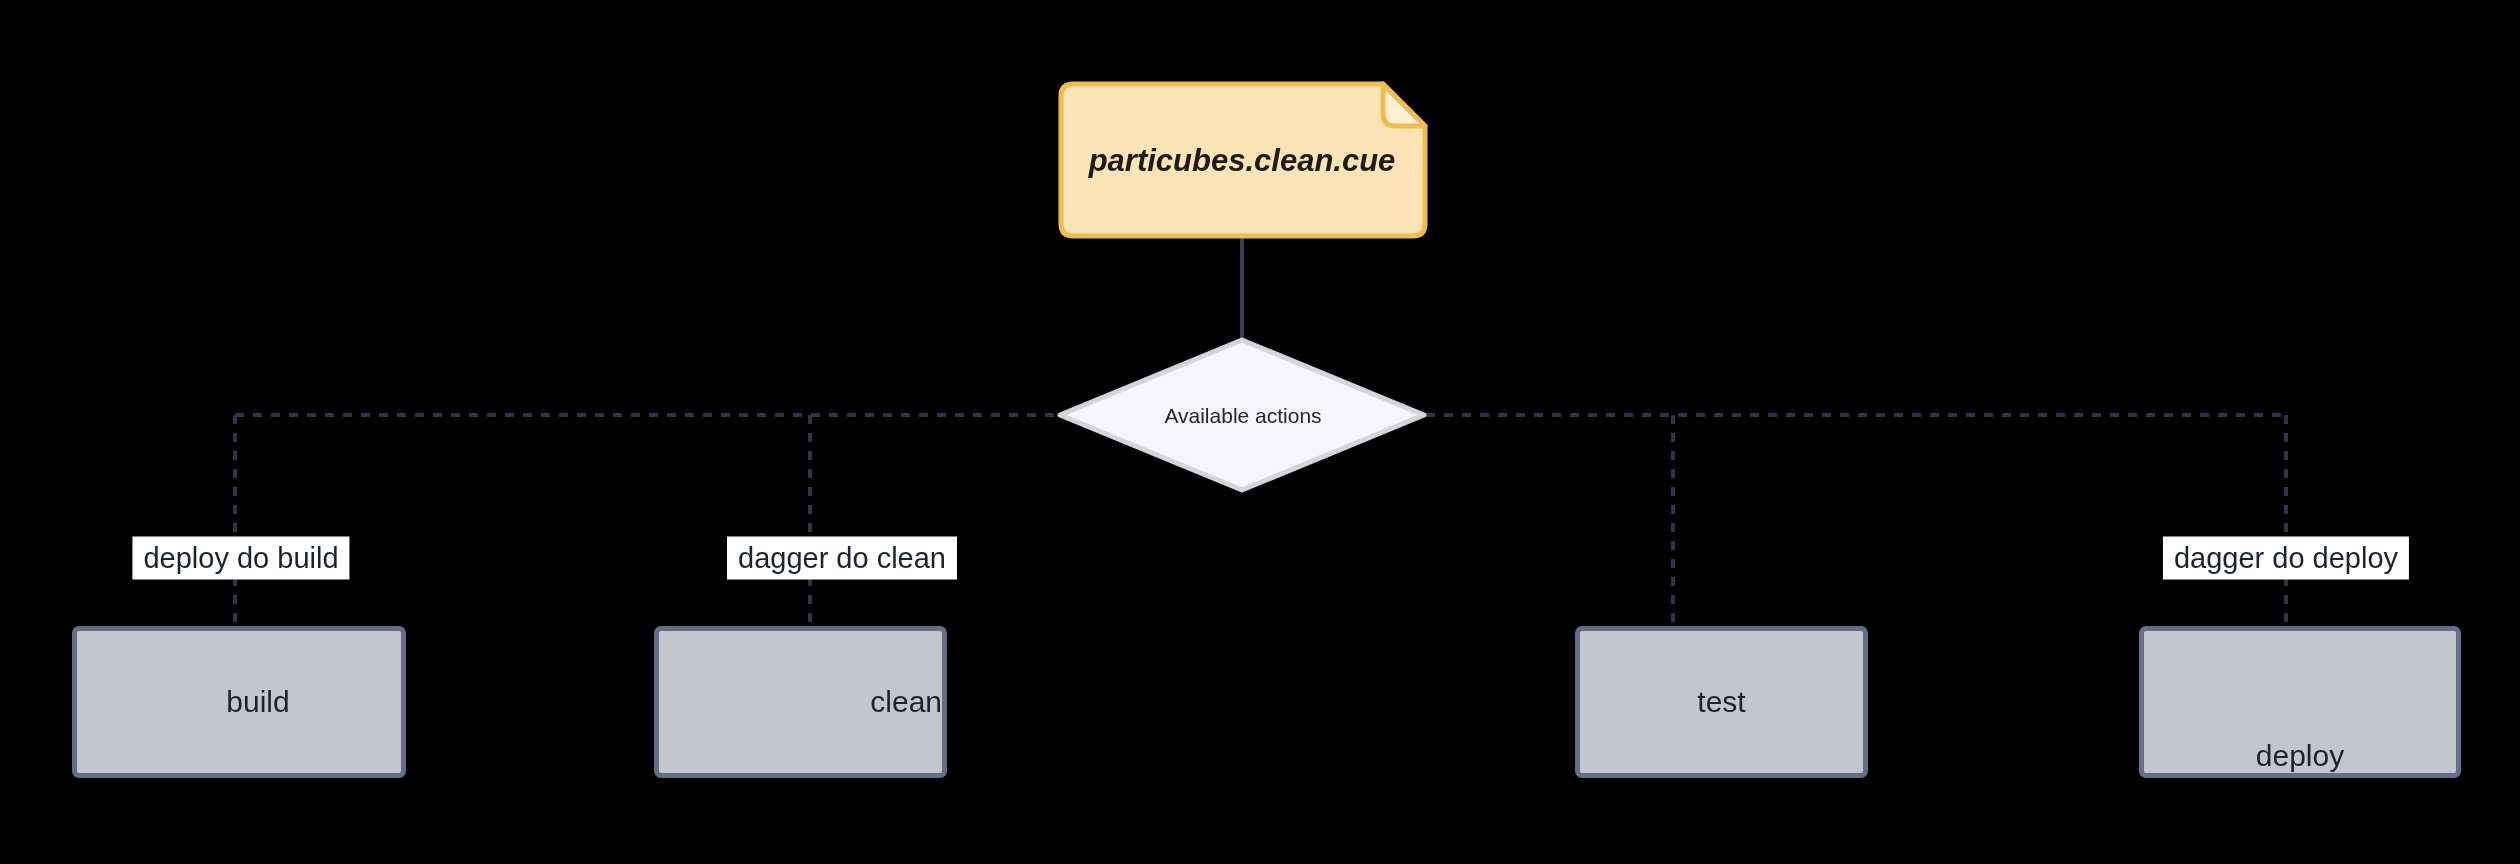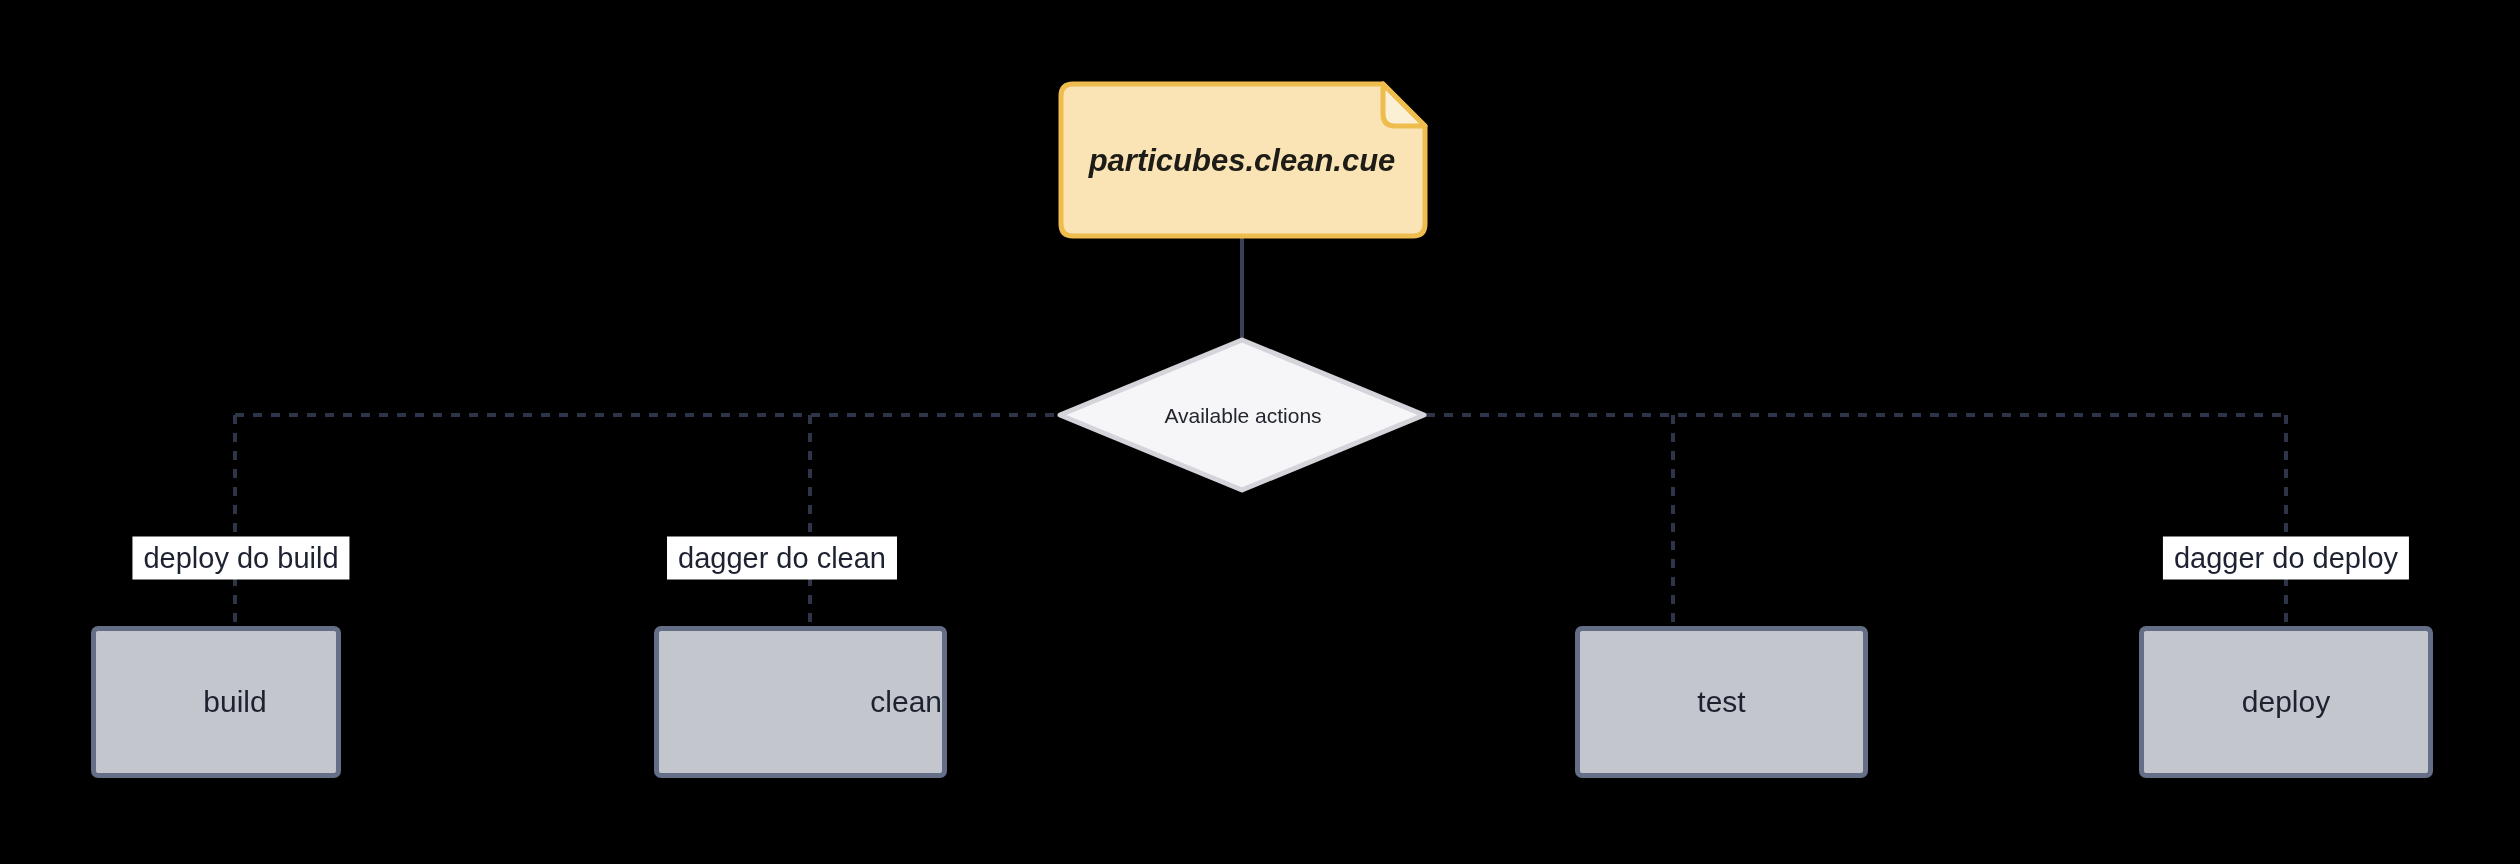--- a/index.html
+++ b/index.html
@@ -56,24 +56,24 @@
     background: #c4c6cd;
     border: 5px solid #646e86;
     border-radius: 7px;
     display: flex;
     align-items: center;
     justify-content: center;
     color: #1d222e;
     font-size: 30px;
     white-space: nowrap;
   }
-  .box-build  { left: 91px;   width: 250px; padding-left: 38px; }
+  .box-build  { left: 72px;   width: 334px; padding-left: 38px; }
   .box-clean  { left: 654px;  width: 293px; justify-content: flex-end; }
   .box-test   { left: 1527px; width: 293px; margin-left: 48px; }
-  .box-deploy { left: 2139px; width: 294px; }
+  .box-deploy { left: 2139px; width: 322px; align-items: flex-end; }
 </style>
 </head>
 <body>
 
 <div class="canvas">
 
   <svg class="wires" viewBox="0 0 2520 864">
 
     <g fill="none" stroke="#2f3549" stroke-width="4" stroke-dasharray="9 9">
       <path d="M 235 415 H 1058"></path>
@@ -90,21 +90,21 @@
     <path d="M 1383 84 V 114 Q 1383 126 1395 126 H 1425 Z" fill="#fcf0d4" stroke="#eebd4e" stroke-width="5" stroke-linejoin="round"></path>
 
     <path d="M 1242 340 L 1424 415 L 1242 490 L 1060 415 Z" fill="#f6f6f8" stroke="#d4d4da" stroke-width="5" stroke-linejoin="round"></path>
   </svg>
 
   <div class="node-label file-title" style="left:1242px; top:161px;">particubes.clean.cue</div>
 
   <div class="node-label decision-text" style="left:1243px; top:416px;">Available actions</div>
 
   <div class="edge-label" style="left:241px; top:558px;">deploy do build</div>
-  <div class="edge-label" style="left:782px; top:558px;">dagger do clean</div>
+  <div class="edge-label" style="left:842px; top:558px;">dagger do clean</div>
   <div class="edge-label" style="left:2286px; top:558px;">dagger do deploy</div>
 
   <div class="action-box box-build">
     <span>build</span>
   </div>
   <div class="action-box box-clean">
     <span>clean</span>
   </div>
   <div class="action-box box-test">
     <span>test</span>

